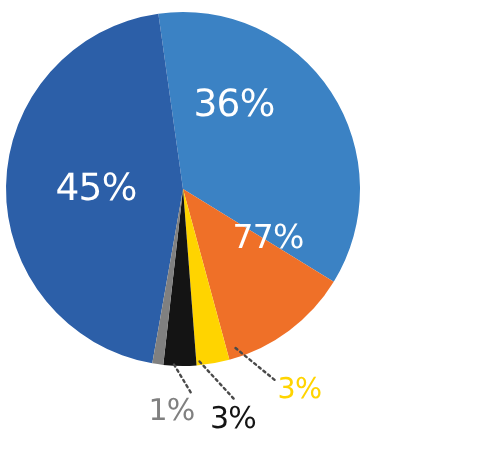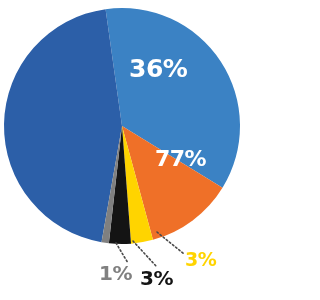--- a/index.html
+++ b/index.html
@@ -23,21 +23,21 @@
     position: absolute;
     left: 0;
     top: 0;
     width: 245px;
     height: 300px;
     display: block;
   }
   .slice-label {
     position: absolute;
     font-family: "DejaVu Sans", "Liberation Sans", sans-serif;
-    font-weight: bold;
+    font-weight: normal;
     letter-spacing: -0.5px;
     white-space: nowrap;
     line-height: 1;
     user-select: none;
   }
   .label-inside {
     color: #ffffff;
   }
   .lbl-36 {
     left: 129px;
@@ -102,14 +102,15 @@
   <div class="slice-label label-inside lbl-36">36%</div>
 
   <div class="slice-label label-inside lbl-12">77%</div>
 
   <div class="slice-label lbl-3y">3%</div>
 
   <div class="slice-label lbl-3k">3%</div>
 
   <div class="slice-label lbl-1g">1%</div>
 
+  <div class="slice-label label-inside lbl-45">45%</div>
 
 </div>
 
 </body></html>

